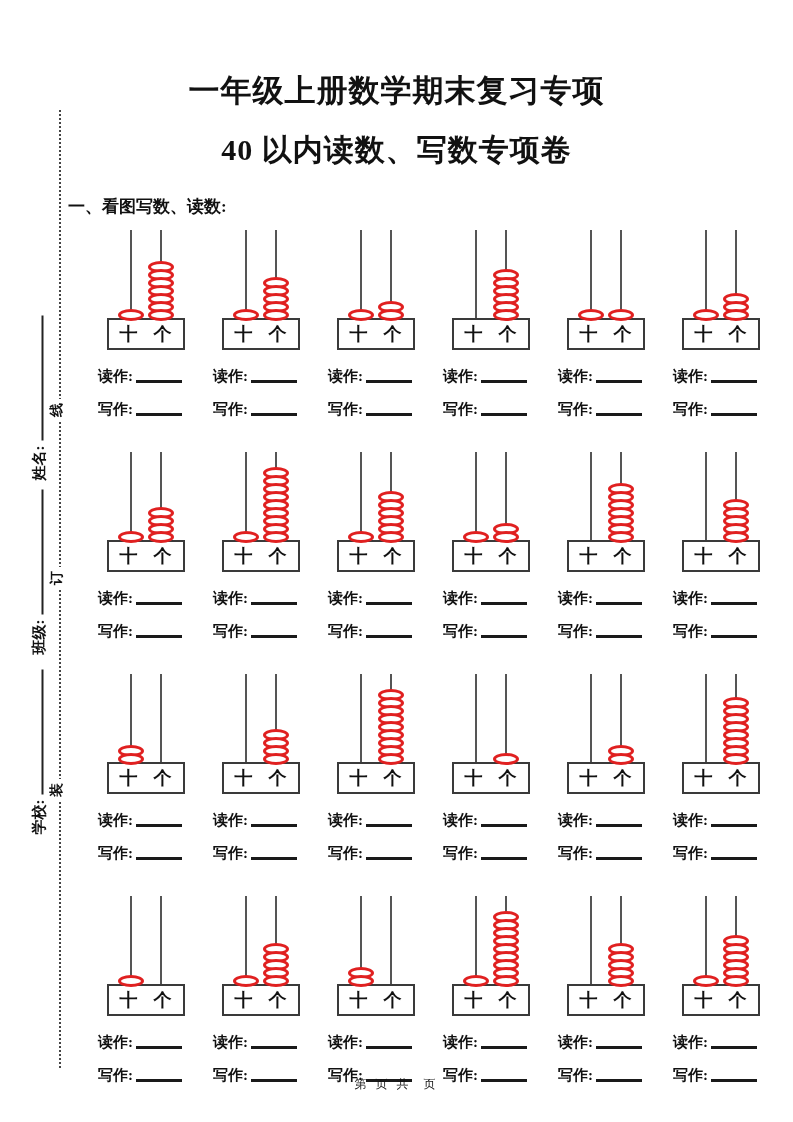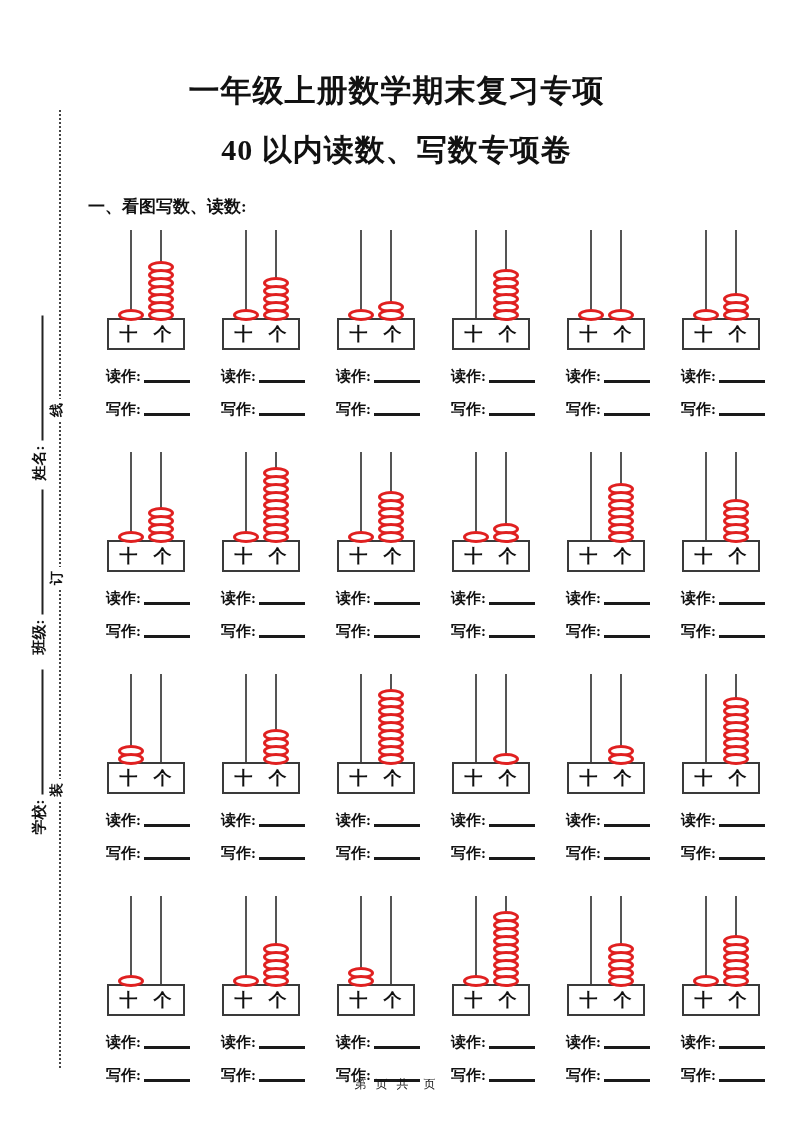--- a/index.html
+++ b/index.html
@@ -6,21 +6,21 @@
   body{
     width:793px;height:1122px;position:relative;background:#ffffff;
     font-family:"Liberation Serif","DejaVu Serif",serif;color:#111;
     overflow:hidden;
   }
   
   .title1{position:absolute;top:70px;left:0;right:0;text-align:center;
     font-size:31px;font-weight:700;letter-spacing:1px;}
   .title2{position:absolute;top:130px;left:0;right:0;text-align:center;
     font-size:30px;font-weight:700;letter-spacing:1px;}
-  .section-heading{position:absolute;left:88px;top:195px;font-size:17px;font-weight:700;}
+  .section-heading{position:absolute;left:68px;top:195px;font-size:17px;font-weight:700;}
   
   .binding-line{position:absolute;left:59px;top:110px;height:958px;width:0;
     border-left:2px dotted #444;}
   .bind-char{position:absolute;left:46px;width:22px;height:22px;background:#fff;
     display:flex;align-items:center;justify-content:center;
     font-size:14px;font-weight:700;transform:rotate(-90deg);}
   .v-label{position:absolute;left:-44px;width:165px;height:20px;
     transform:rotate(-90deg);display:flex;align-items:center;
     font-size:15px;font-weight:700;white-space:nowrap;}
   .v-label .blank-line{flex:1;border-bottom:2px solid #222;height:7px;margin-left:5px;}
@@ -33,21 +33,21 @@
   .rod{position:absolute;top:0;bottom:0;width:2px;background:#555;}
   .rod.tens{left:23px;}
   .rod.ones{left:53px;}
   .beads{position:absolute;bottom:-3px;left:50%;transform:translateX(-50%);
     display:flex;flex-direction:column;}
   .bead{width:26px;height:12px;border:3px solid #e02020;border-radius:50%;
     background:#fff;box-sizing:border-box;margin-top:-4px;}
   .base-box{height:28px;border:2px solid #3a3a3a;background:#fff;
     display:flex;justify-content:center;align-items:center;gap:16px;
     font-size:18px;font-weight:700;}
-  .answers{align-self:flex-start;margin-left:18px;margin-top:10px;}
+  .answers{align-self:flex-start;margin-left:10px;margin-top:10px;}
   .answer-line{height:33px;display:flex;align-items:center;
     font-size:15px;font-weight:700;}
   .answer-blank{display:inline-block;width:46px;height:9px;
     border-bottom:3px solid #1a1a1a;margin-left:3px;}
   
   .footer{position:absolute;top:1076px;left:0;right:0;text-align:center;
     font-size:12px;letter-spacing:3px;white-space:pre;}
 </style>
 </head>
 <body>

